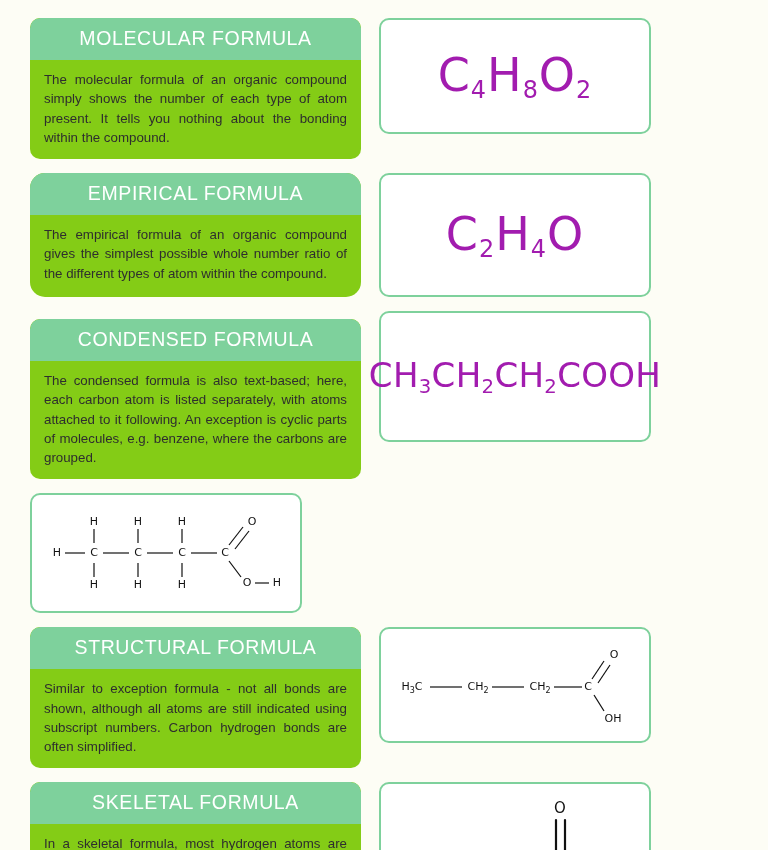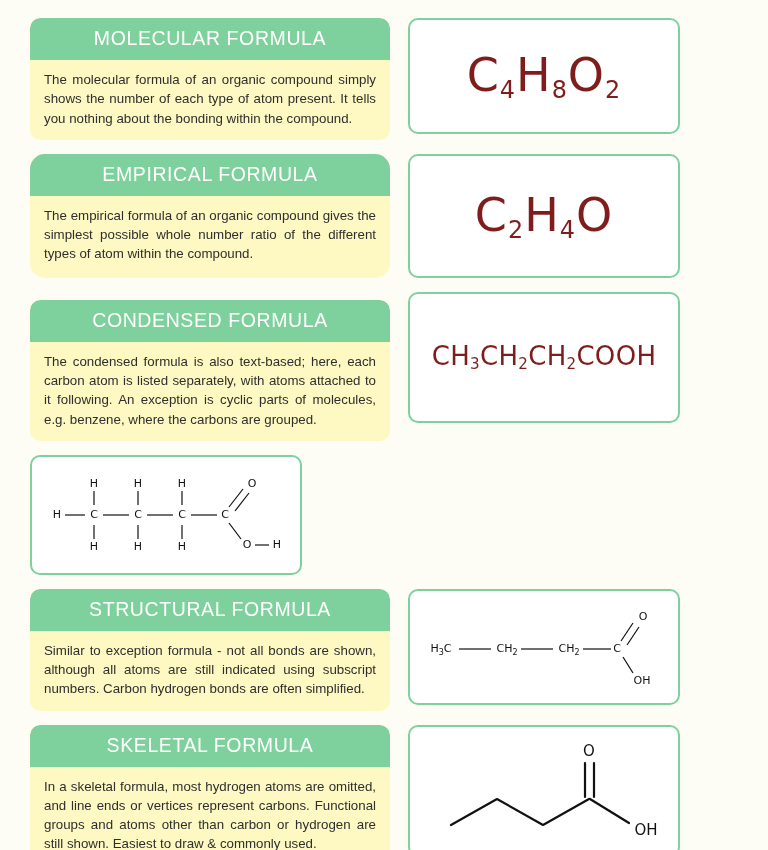--- a/index.html
+++ b/index.html
@@ -20,24 +20,24 @@
     box-sizing: border-box;
     padding: 18px 28px 10px 30px;
   }
   .row {
     display: flex;
     align-items: flex-start;
     gap: 18px;
     margin-bottom: 14px;
   }
   .left {
-    width: 360px;
+    width: 331px;
     border-radius: 10px;
     overflow: hidden;
-    background: #fef9c3;
+    background: #84cc16;
   }
   .cap {
     background: #7ed19c;
     color: #ffffff;
     text-align: center;
     font-size: 19.5px;
     letter-spacing: 0.6px;
     padding: 9px 4px 10px 4px;
     border-radius: 10px 10px 0 0;
   }
@@ -53,33 +53,33 @@
     border: 2.5px solid #7ed19c;
     border-radius: 10px;
     background: #ffffff;
     box-sizing: border-box;
     display: flex;
     align-items: center;
     justify-content: center;
   }
   .formula-text {
     font-family: "DejaVu Sans", sans-serif;
-    color: #7f1d1d;
+    color: #a21caf;
     font-weight: 400;
   }
   .big {
     font-size: 46px;
     letter-spacing: 1px;
   }
   .big sub {
     font-size: 0.52em;
     vertical-align: -0.30em;
   }
   .mid {
-    font-size: 26px;
+    font-size: 34px;
     letter-spacing: 0.3px;
   }
   .mid sub {
     font-size: 0.58em;
     vertical-align: -0.28em;
   }
 
   
   .r1 .right { height: 116px; }
   .r2 .right { height: 124px; }

